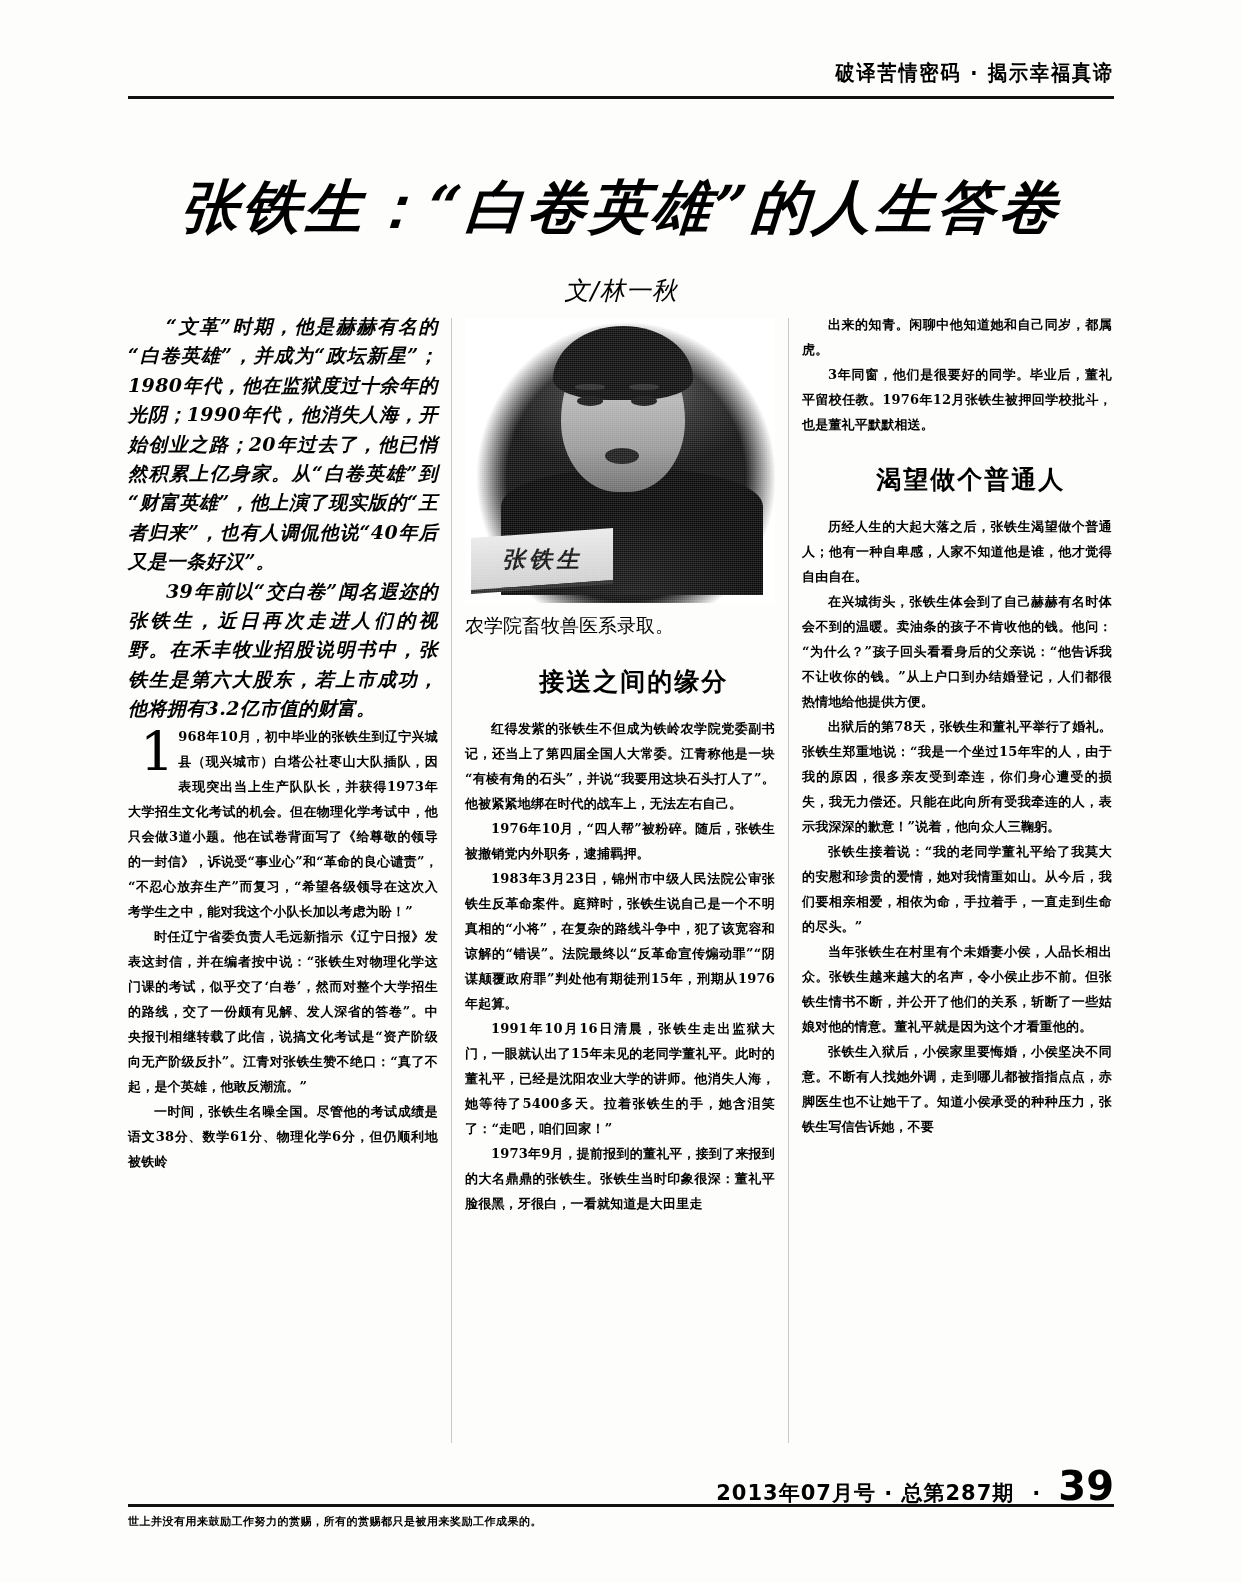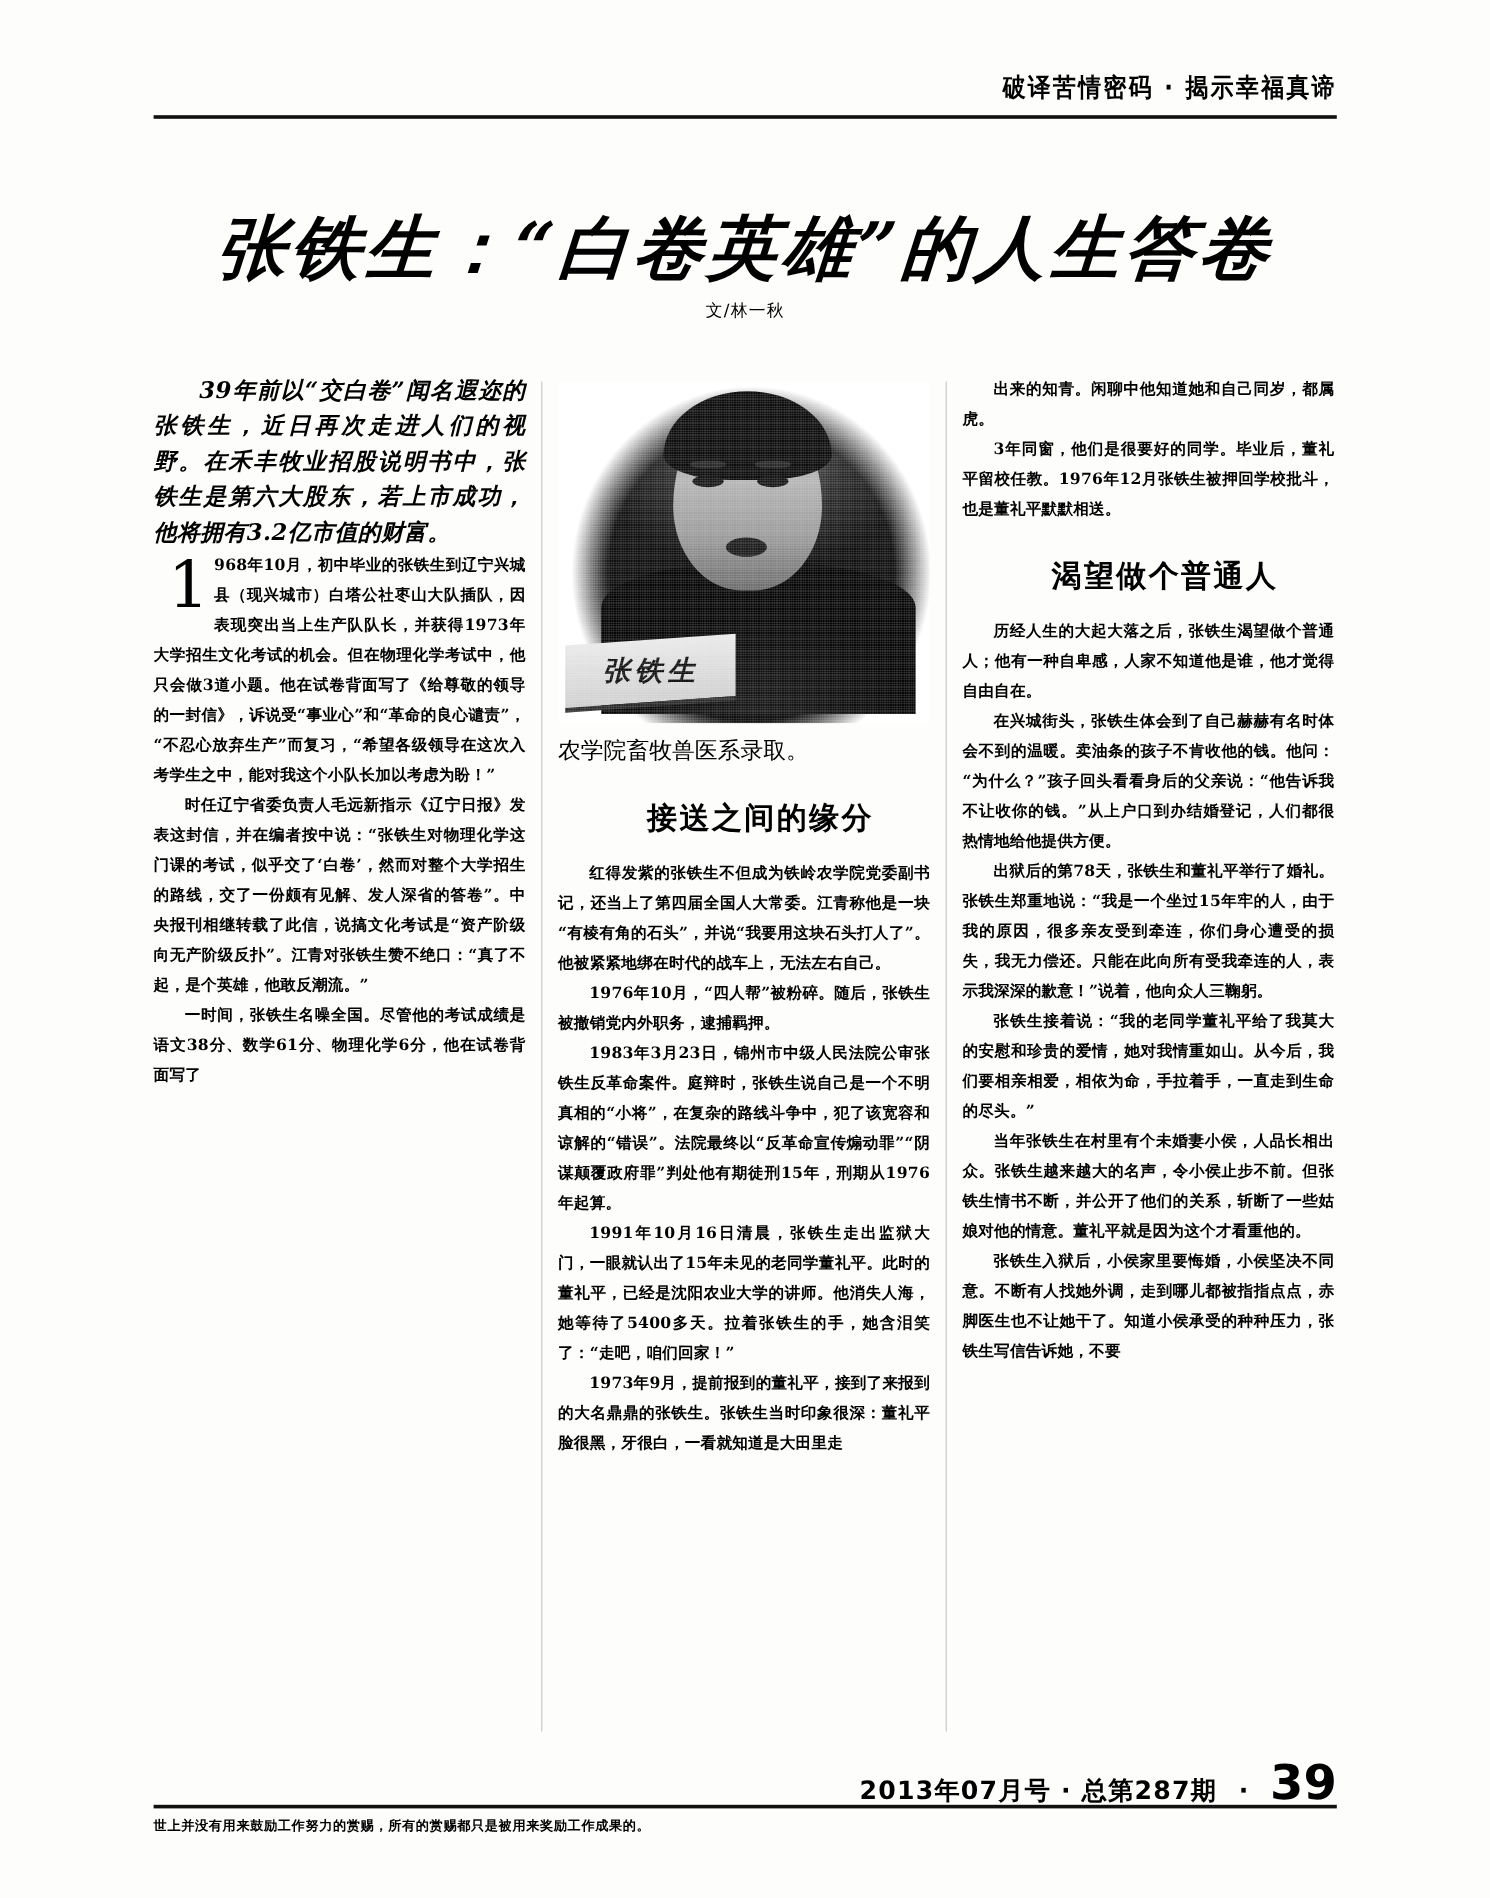--- a/index.html
+++ b/index.html
@@ -38,24 +38,25 @@
   .headline{
     font-size:58px;font-weight:bold;
     font-family:"DejaVu Serif","Liberation Serif",serif;
     letter-spacing:4px;
     font-style:italic;
     transform:skewX(-4deg);
     line-height:1.12;
     white-space:nowrap;
   }
   .byline{
-    margin-top:10px;
-    font-size:14px;
+    margin-top:34px;
+    font-size:25px;
     font-family:"DejaVu Sans","Liberation Sans",sans-serif;
     letter-spacing:1px;
+    font-style:italic;
   }
 
   
   .cols{
     position:absolute;left:128px;top:312px;width:986px;height:1140px;
     display:flex;
     gap:0;
   }
   .col{width:310px;position:relative;}
   .rule{
@@ -210,27 +211,28 @@
   </div>
 
   <div class="title-zone">
     <div class="headline">张铁生：“白卷英雄”的人生答卷</div>
     <div class="byline">文/林一秋</div>
   </div>
 
   <div class="cols">
 
     <div class="col">
+      <p class="body lead">“文革”时期，他是赫赫有名的“白卷英雄”，并成为“政坛新星”；1980年代，他在监狱度过十余年的光阴；1990年代，他消失人海，开始创业之路；20年过去了，他已悄然积累上亿身家。从“白卷英雄”到“财富英雄”，他上演了现实版的“王者归来”，也有人调侃他说“40年后又是一条好汉”。</p>
       <p class="body lead">39年前以“交白卷”闻名遐迩的张铁生，近日再次走进人们的视野。在禾丰牧业招股说明书中，张铁生是第六大股东，若上市成功，他将拥有3.2亿市值的财富。</p>
       <div class="dropwrap">
         <span class="dropcap">1</span>
         <p class="body">968年10月，初中毕业的张铁生到辽宁兴城县（现兴城市）白塔公社枣山大队插队，因表现突出当上生产队队长，并获得1973年大学招生文化考试的机会。但在物理化学考试中，他只会做3道小题。他在试卷背面写了《给尊敬的领导的一封信》，诉说受“事业心”和“革命的良心谴责”，“不忍心放弃生产”而复习，“希望各级领导在这次入考学生之中，能对我这个小队长加以考虑为盼！”</p>
       </div>
       <p class="body">时任辽宁省委负责人毛远新指示《辽宁日报》发表这封信，并在编者按中说：“张铁生对物理化学这门课的考试，似乎交了‘白卷’，然而对整个大学招生的路线，交了一份颇有见解、发人深省的答卷”。中央报刊相继转载了此信，说搞文化考试是“资产阶级向无产阶级反扑”。江青对张铁生赞不绝口：“真了不起，是个英雄，他敢反潮流。”</p>
-      <p class="body">一时间，张铁生名噪全国。尽管他的考试成绩是语文38分、数学61分、物理化学6分，他在试卷背面写了</p>
+      <p class="body">一时间，张铁生名噪全国。尽管他的考试成绩是语文38分、数学61分、物理化学6分，但仍顺利地被铁岭</p>
     </div>
 
     <div class="rule"></div>
 
     <div class="col">
       <div class="photo">
         <div class="bg"></div>
         <div class="torso"></div>
         <div class="head"></div>
         <div class="hair"></div>

